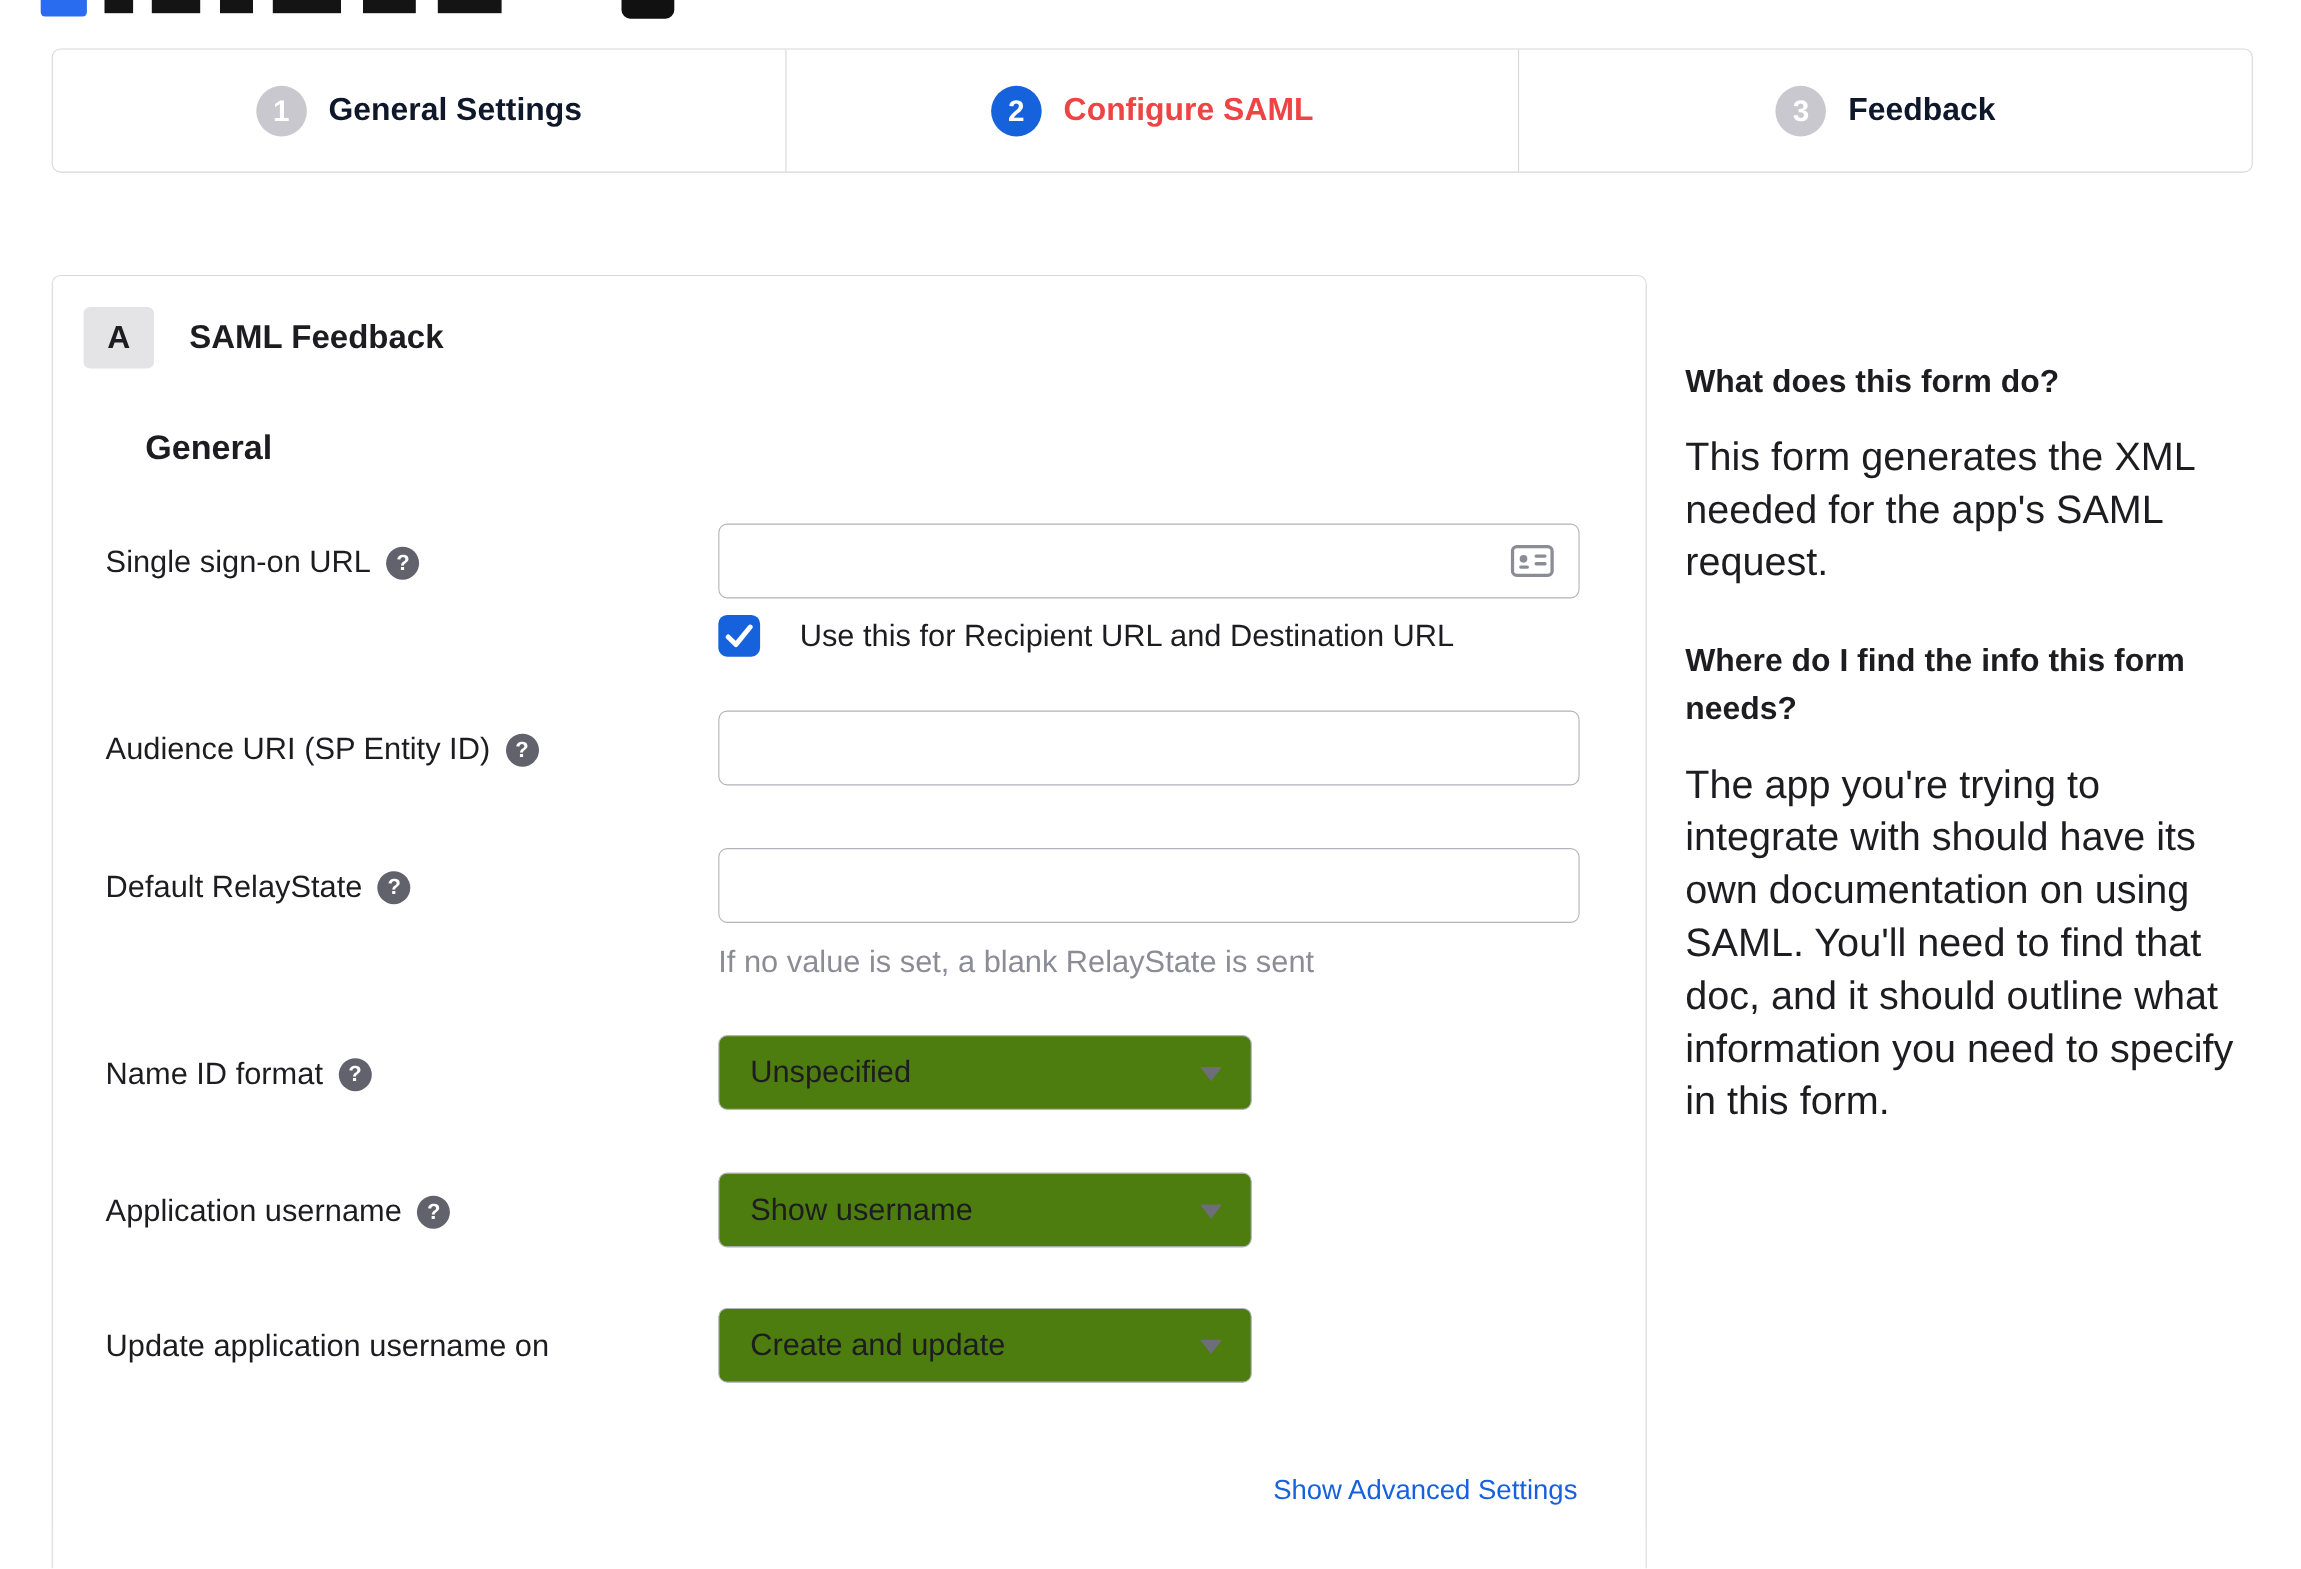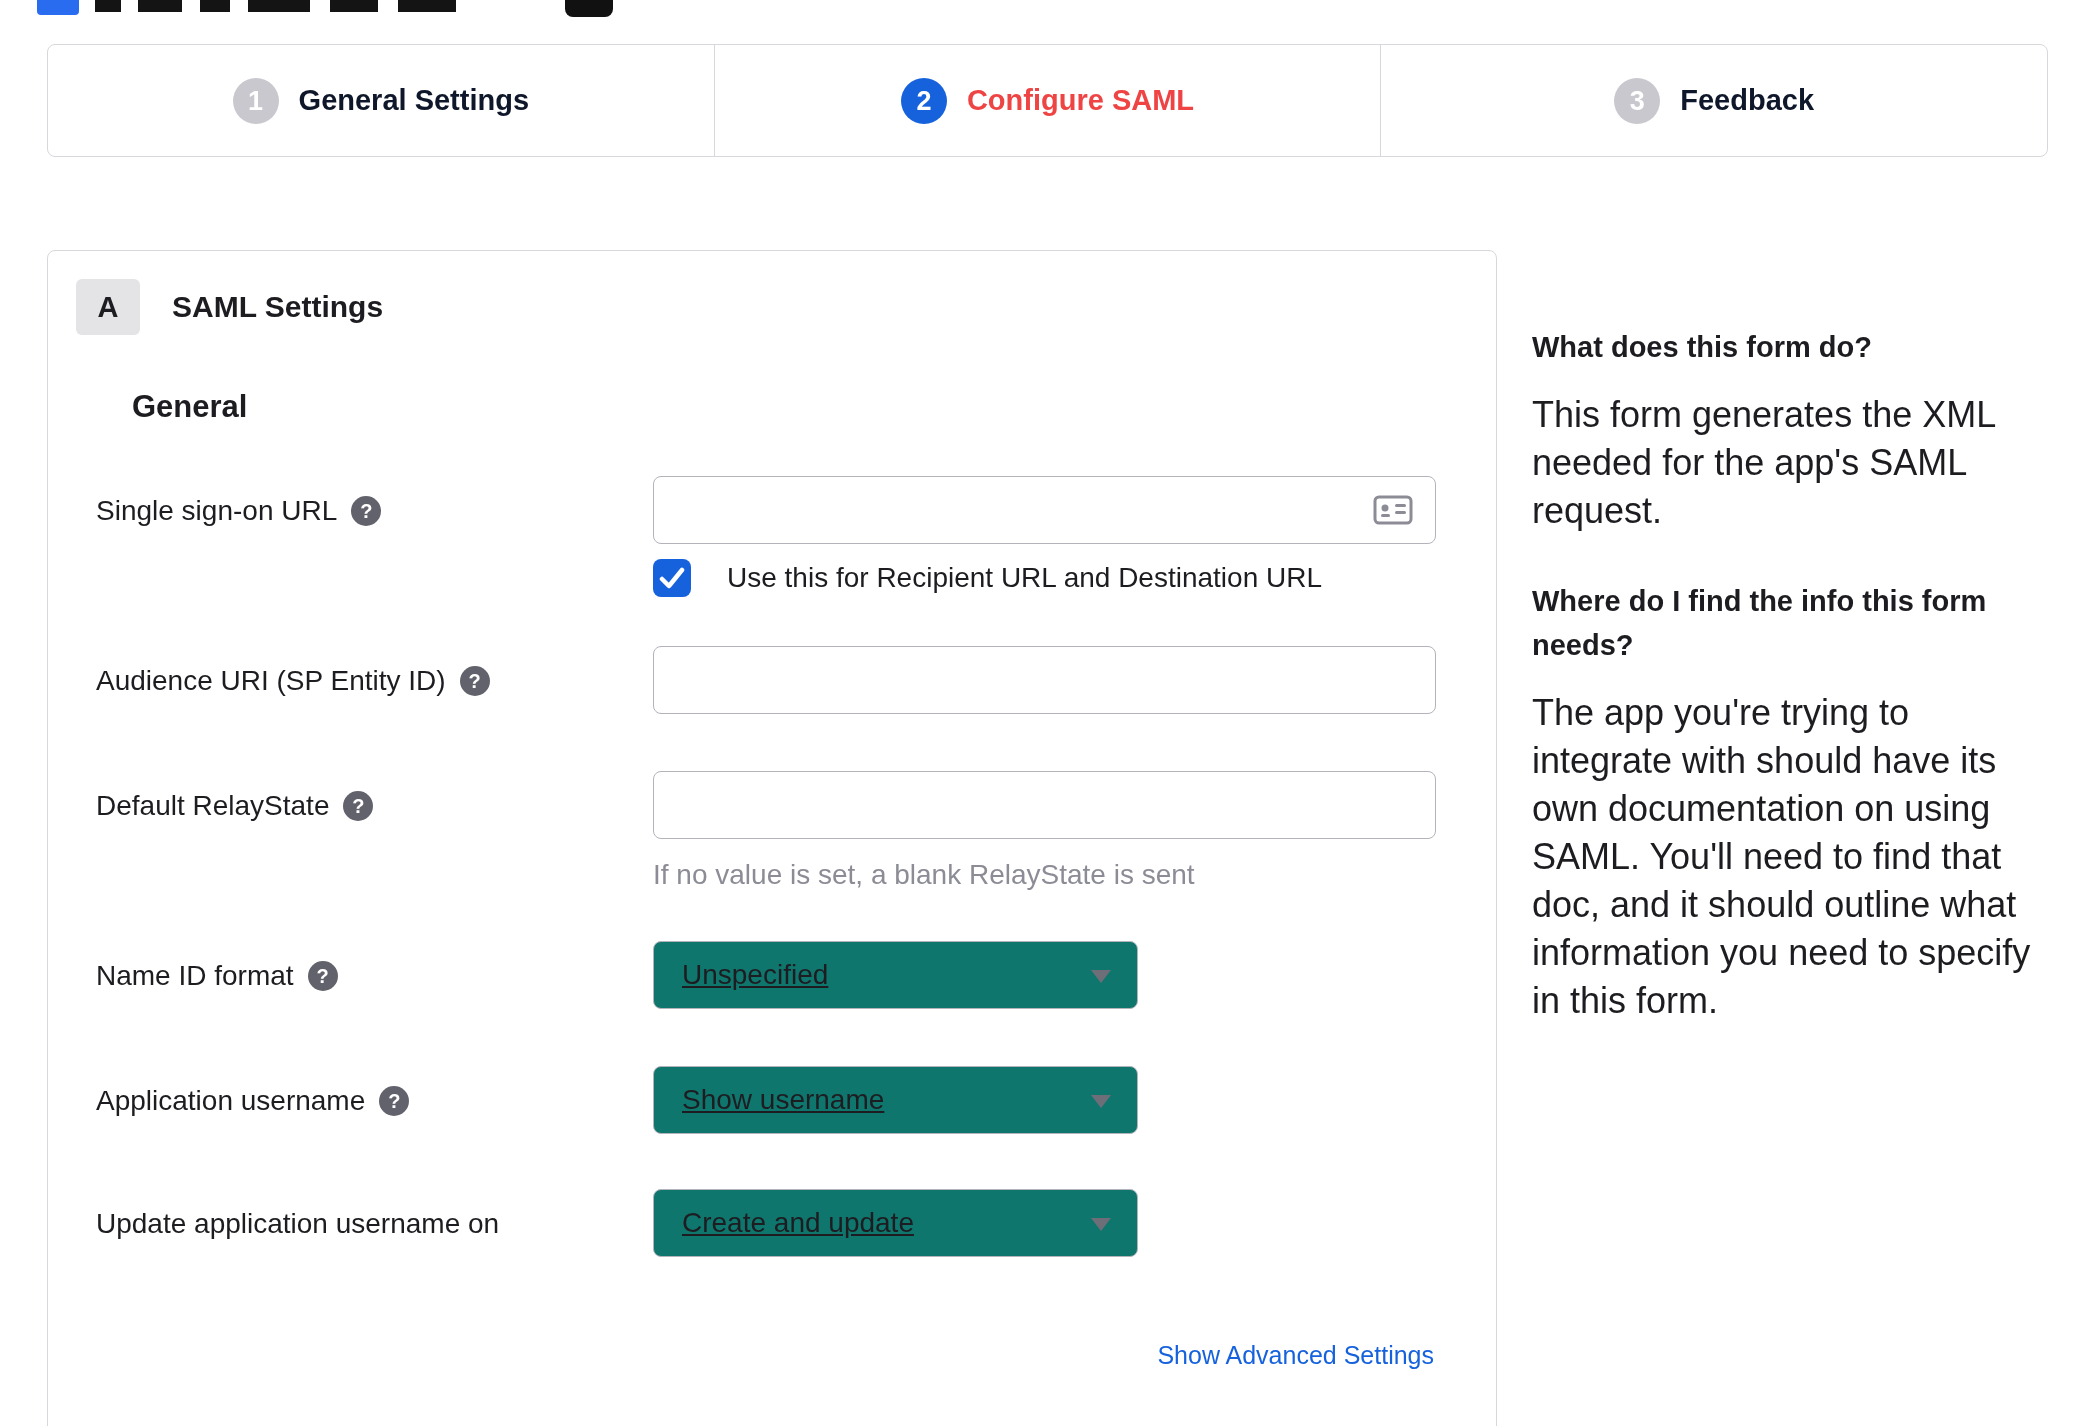--- a/index.html
+++ b/index.html
@@ -51,22 +51,22 @@
                 background: #ffffff; position: relative; }
   .card-icon { position: absolute; right: 22px; top: 50%; transform: translateY(-50%); }
 
   .checkbox-row { position: absolute; left: 605px; top: 308px; display: flex; align-items: center; gap: 36px; }
   .checkbox { width: 38px; height: 38px; border-radius: 8px; background: #1662dd;
               display: flex; align-items: center; justify-content: center; flex: 0 0 auto; }
   .checkbox-label { font-size: 28px; color: #1d1d21; }
 
   .hint { position: absolute; left: 605px; top: 608px; font-size: 28px; color: #8c8c96; }
 
-  .select { width: 485px; height: 68px; border: 1px solid #b3b3bb; border-radius: 8px; background: #0f766e;
-            position: relative; font-size: 28px; color: #1d1d21; line-height: 66px; padding-left: 28px; text-decoration: underline; }
+  .select { width: 485px; height: 68px; border: 1px solid #b3b3bb; border-radius: 8px; background: #4d7c0f;
+            position: relative; font-size: 28px; color: #1d1d21; line-height: 66px; padding-left: 28px; }
   .select .caret { position: absolute; right: 26px; top: 28px; width: 0; height: 0;
                    border-left: 10px solid transparent; border-right: 10px solid transparent;
                    border-top: 13px solid #6e6e78; }
 
   .advanced-link { position: absolute; top: 1090px; right: 62px; font-size: 25px; font-weight: 500;
                    color: #1662dd; cursor: pointer; }
 
   
   .help-sidebar { position: absolute; left: 1532px; top: 325px; width: 515px; }
   .help-q { font-size: 29px; font-weight: 700; line-height: 44px; margin-bottom: 22px; color: #1d1d21; }
@@ -100,21 +100,21 @@
     <div class="step">
       <span class="step-circle">3</span>
       <span class="step-label">Feedback</span>
     </div>
   </div>
 
   <div class="panel">
 
     <div class="panel-head">
       <span class="badge">A</span>
-      <span class="panel-title">SAML Settings</span>
+      <span class="panel-title">SAML Feedback</span>
     </div>
 
     <div class="section-title">General</div>
 
     <div class="form-row" style="top:225px">
       <div class="field-label">
         <span>Single sign-on URL</span><span class="help">?</span>
       </div>
       <div class="control">
         <div class="text-input">

